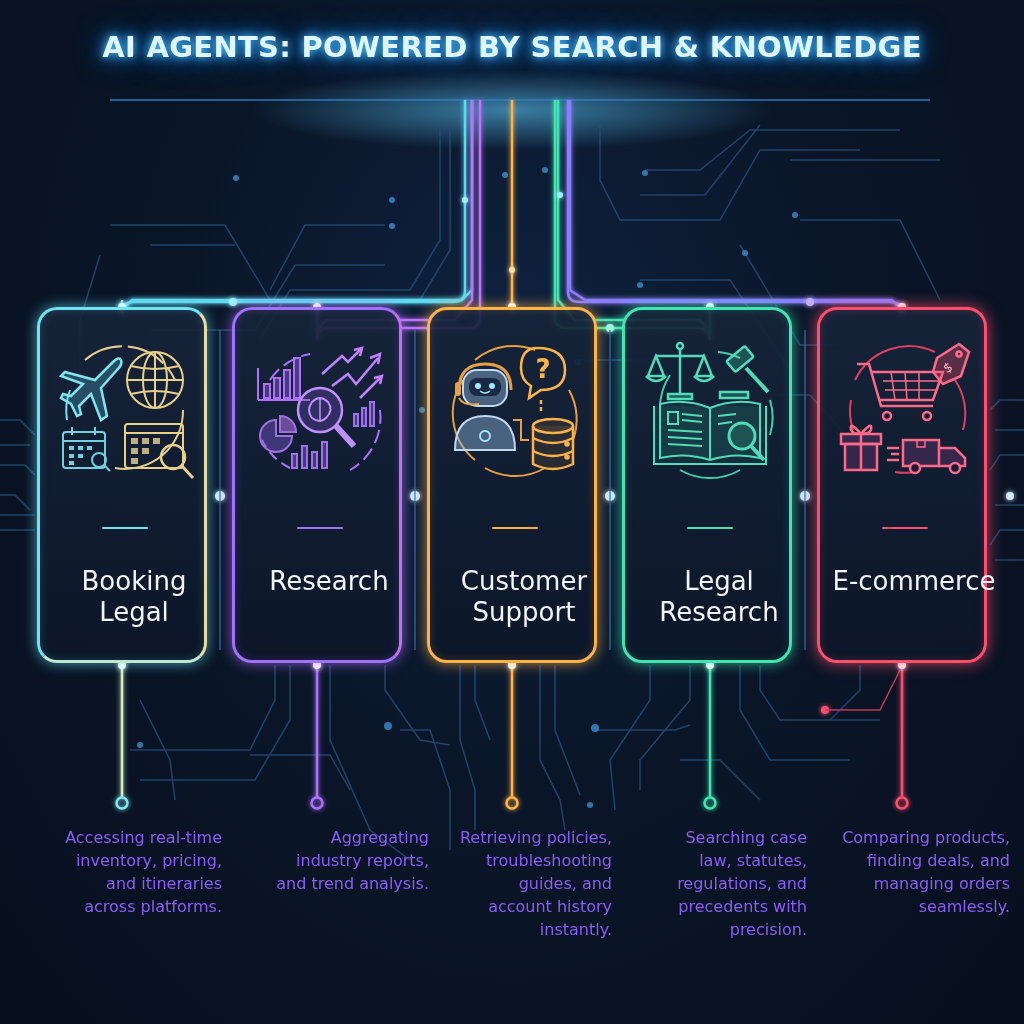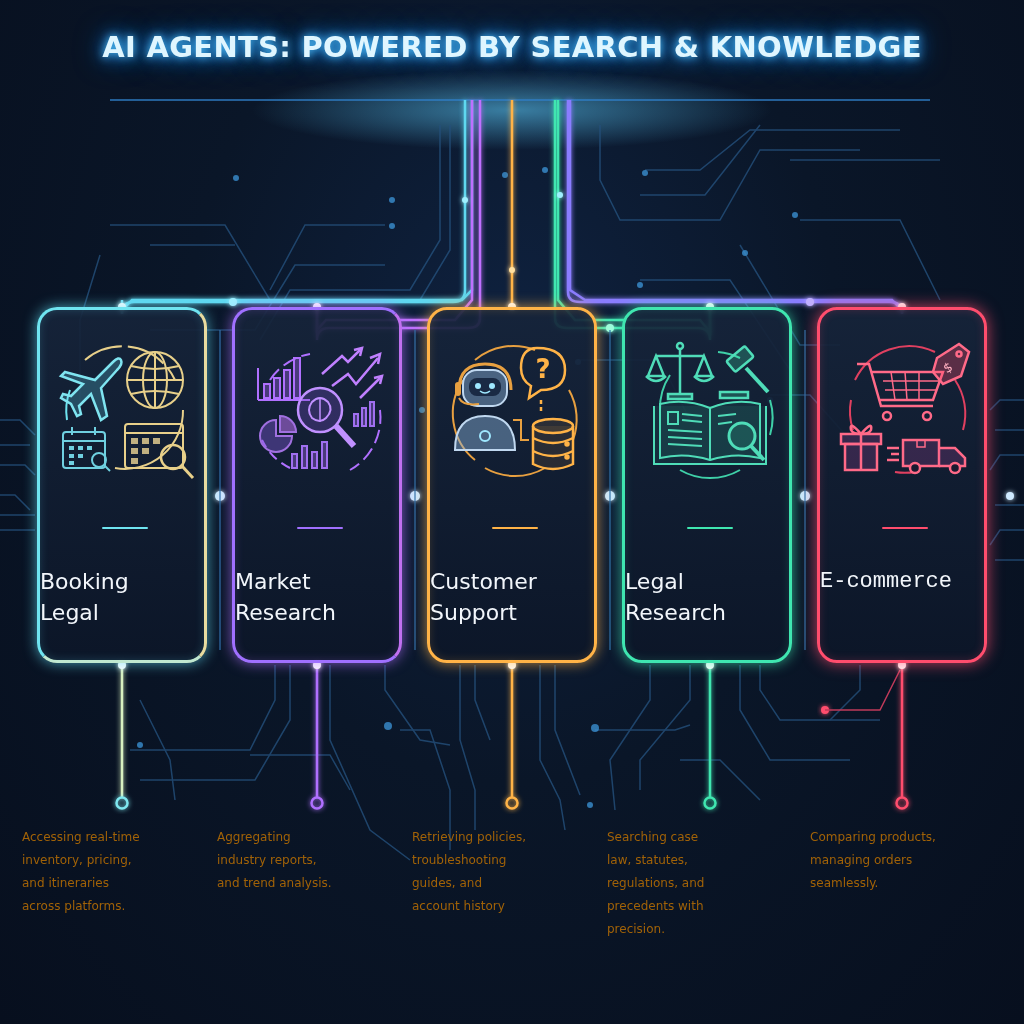--- a/index.html
+++ b/index.html
@@ -24,28 +24,28 @@
     border-radius: 20px; border: 3px solid;
     background: linear-gradient(180deg, rgba(22,36,58,0.92) 0%, rgba(12,22,40,0.95) 100%);
   }
   .card .icon-area {
     position: absolute; top: 30px; left: 15px; width: 140px; height: 145px;
   }
   .card .divider {
     position: absolute; top: 217px; left: 62px; width: 46px; height: 2px; border-radius: 1px;
   }
   .card .label {
-    position: absolute; top: 256px; left: 0; width: 100%;
-    text-align: left; font-size: 22px; font-weight: normal; line-height: 31px;
+    position: absolute; top: 256px; left: 12px; width: 100%;
+    text-align: center; font-size: 26px; font-weight: normal; line-height: 31px;
     color: #f2f6fb;
     font-family: "DejaVu Sans", "Liberation Sans", sans-serif;
   }
   .desc {
     position: absolute; top: 826px; width: 200px;
-    text-align: left; font-size: 12px; line-height: 23px; color: #a16207;
+    text-align: right; font-size: 16px; line-height: 23px; color: #8b5cf6;
     font-family: "DejaVu Sans", "Liberation Sans", sans-serif;
   }
   .desc span { display: block; white-space: nowrap; }
 </style>
 </head>
 <body>
 
 <div class="title">AI AGENTS: POWERED BY SEARCH &amp; KNOWLEDGE</div>
 
 <svg class="circuit" viewBox="0 0 1024 1024">
@@ -302,21 +302,20 @@
         <rect x="52" y="106" width="5" height="22"></rect>
         <rect x="62" y="112" width="5" height="16"></rect>
         <rect x="72" y="102" width="5" height="26"></rect>
       <rect x="104" y="74" width="4" height="12"></rect>
         <rect x="112" y="68" width="4" height="18"></rect>
         <rect x="120" y="62" width="4" height="24"></rect>
     </g>
   </svg>
   <div class="divider" style="background:#a070ff;"></div>
   <div class="label">
-    <div>Market</div>
     <div>Research</div>
   </div>
 </div>
 
 <div class="card" style="left:427px; border-color:#ffb347; box-shadow:0 0 14px rgba(255,179,71,0.7), inset 0 0 10px rgba(255,179,71,0.18);">
   <svg class="icon-area" viewBox="0 0 140 145">
     <path d="M30 20 A60 60 0 0 1 90 10" stroke="#e8a040" stroke-width="2" fill="none"></path>
     <path d="M18 40 A60 60 0 0 0 30 120" stroke="#e8a040" stroke-width="2" fill="none"></path>
     <path d="M40 128 A60 60 0 0 0 100 128" stroke="#e8a040" stroke-width="2" fill="none"></path>
     <path d="M124 50 A60 60 0 0 1 128 100" stroke="#e8a040" stroke-width="2" fill="none"></path>
@@ -431,46 +430,48 @@
       <rect x="82" y="100" width="8" height="7" fill="none" stroke-width="1.5"></rect>
       <path d="M104 108 L120 108 L130 118 L130 126 L104 126"></path>
       <circle cx="80" cy="128" r="5" fill="#1a1a30"></circle>
         <circle cx="120" cy="128" r="5" fill="#1a1a30"></circle>
       <line x1="52" y1="108" x2="64" y2="108" fill="none"></line>
         <line x1="56" y1="114" x2="64" y2="114" fill="none"></line>
         <line x1="52" y1="120" x2="64" y2="120" fill="none"></line>
     </g>
   </svg>
   <div class="divider" style="background:#ff4d6d;"></div>
-  <div class="label" style="top:256px;font-family:Liberation Mono, monospace;">
+  <div class="label" style="top:256px;">
     <div>E-commerce</div>
   </div>
 </div>
 
 <div class="desc" style="left:22px;">
   <span>Accessing real-time</span>
   <span>inventory, pricing,</span>
   <span>and itineraries</span>
   <span>across platforms.</span>
 </div>
-<div class="desc" style="left:217px;">
+<div class="desc" style="left:229px;">
   <span>Aggregating</span>
   <span>industry reports,</span>
   <span>and trend analysis.</span>
 </div>
 <div class="desc" style="left:412px;">
   <span>Retrieving policies,</span>
   <span>troubleshooting</span>
   <span>guides, and</span>
   <span>account history</span>
+  <span>instantly.</span>
 </div>
 <div class="desc" style="left:607px;">
   <span>Searching case</span>
   <span>law, statutes,</span>
   <span>regulations, and</span>
   <span>precedents with</span>
   <span>precision.</span>
 </div>
 <div class="desc" style="left:810px;">
   <span>Comparing products,</span>
+  <span>finding deals, and</span>
   <span>managing orders</span>
   <span>seamlessly.</span>
 </div>
 
 </body></html>

